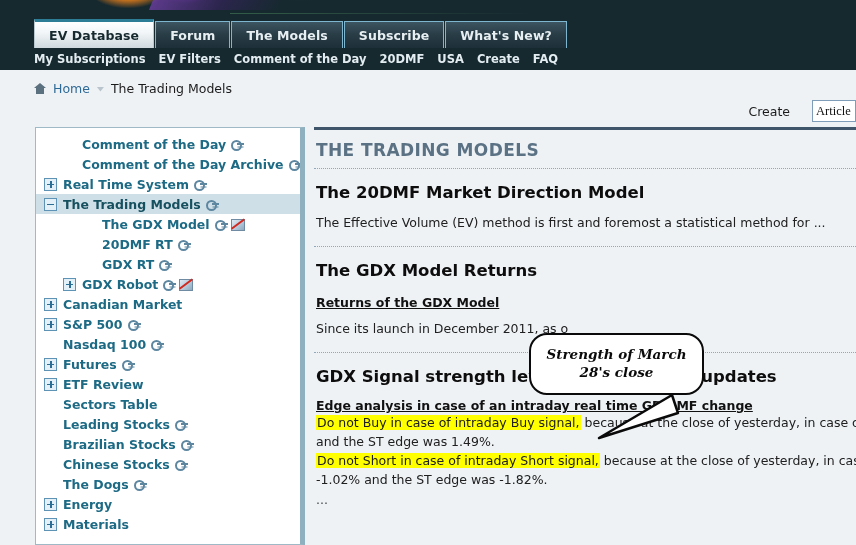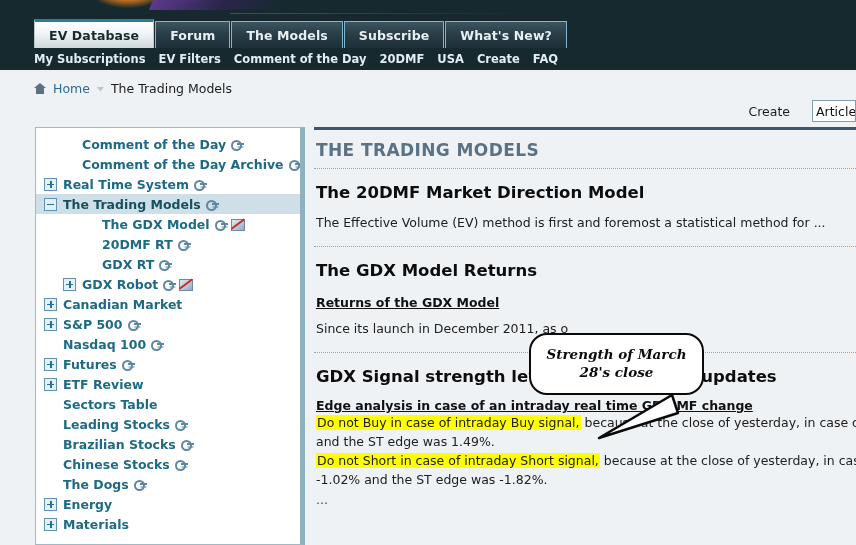--- a/index.html
+++ b/index.html
@@ -128,20 +128,21 @@
   .create-label { font-size: 12.5px; color: #1b1b1b; }
   .create-select {
     height: 22px; width: 44px;
     border: 1px solid #7f9db9;
     background: #ffffff;
     font-size: 12.5px; color: #111;
     padding: 1px 3px;
     display: flex; align-items: center;
     overflow: hidden;
     white-space: nowrap;
+    font-family: Liberation Serif, serif;
   }
 
   
   .sidebar {
     position: absolute; top: 127px; left: 35px;
     width: 270px; height: 418px;
     background: #ffffff;
     border: 1px solid #9fb9c6;
     border-right: 5px solid #8fb0bf;
     overflow: hidden;

